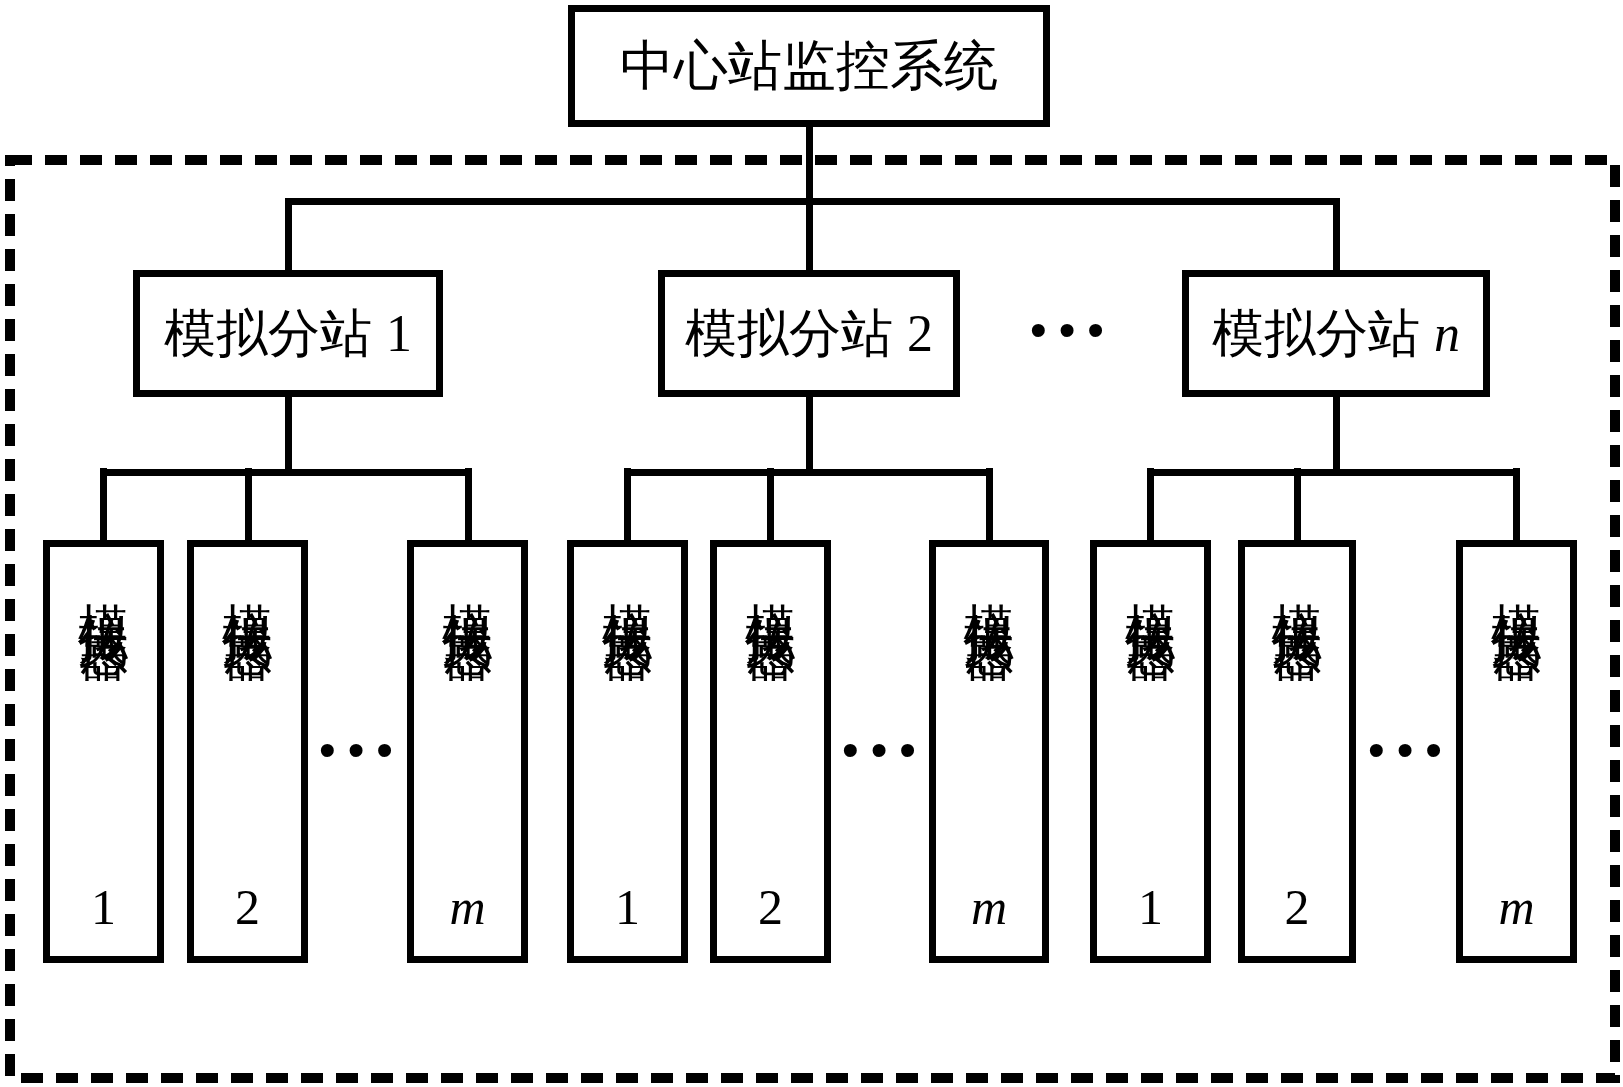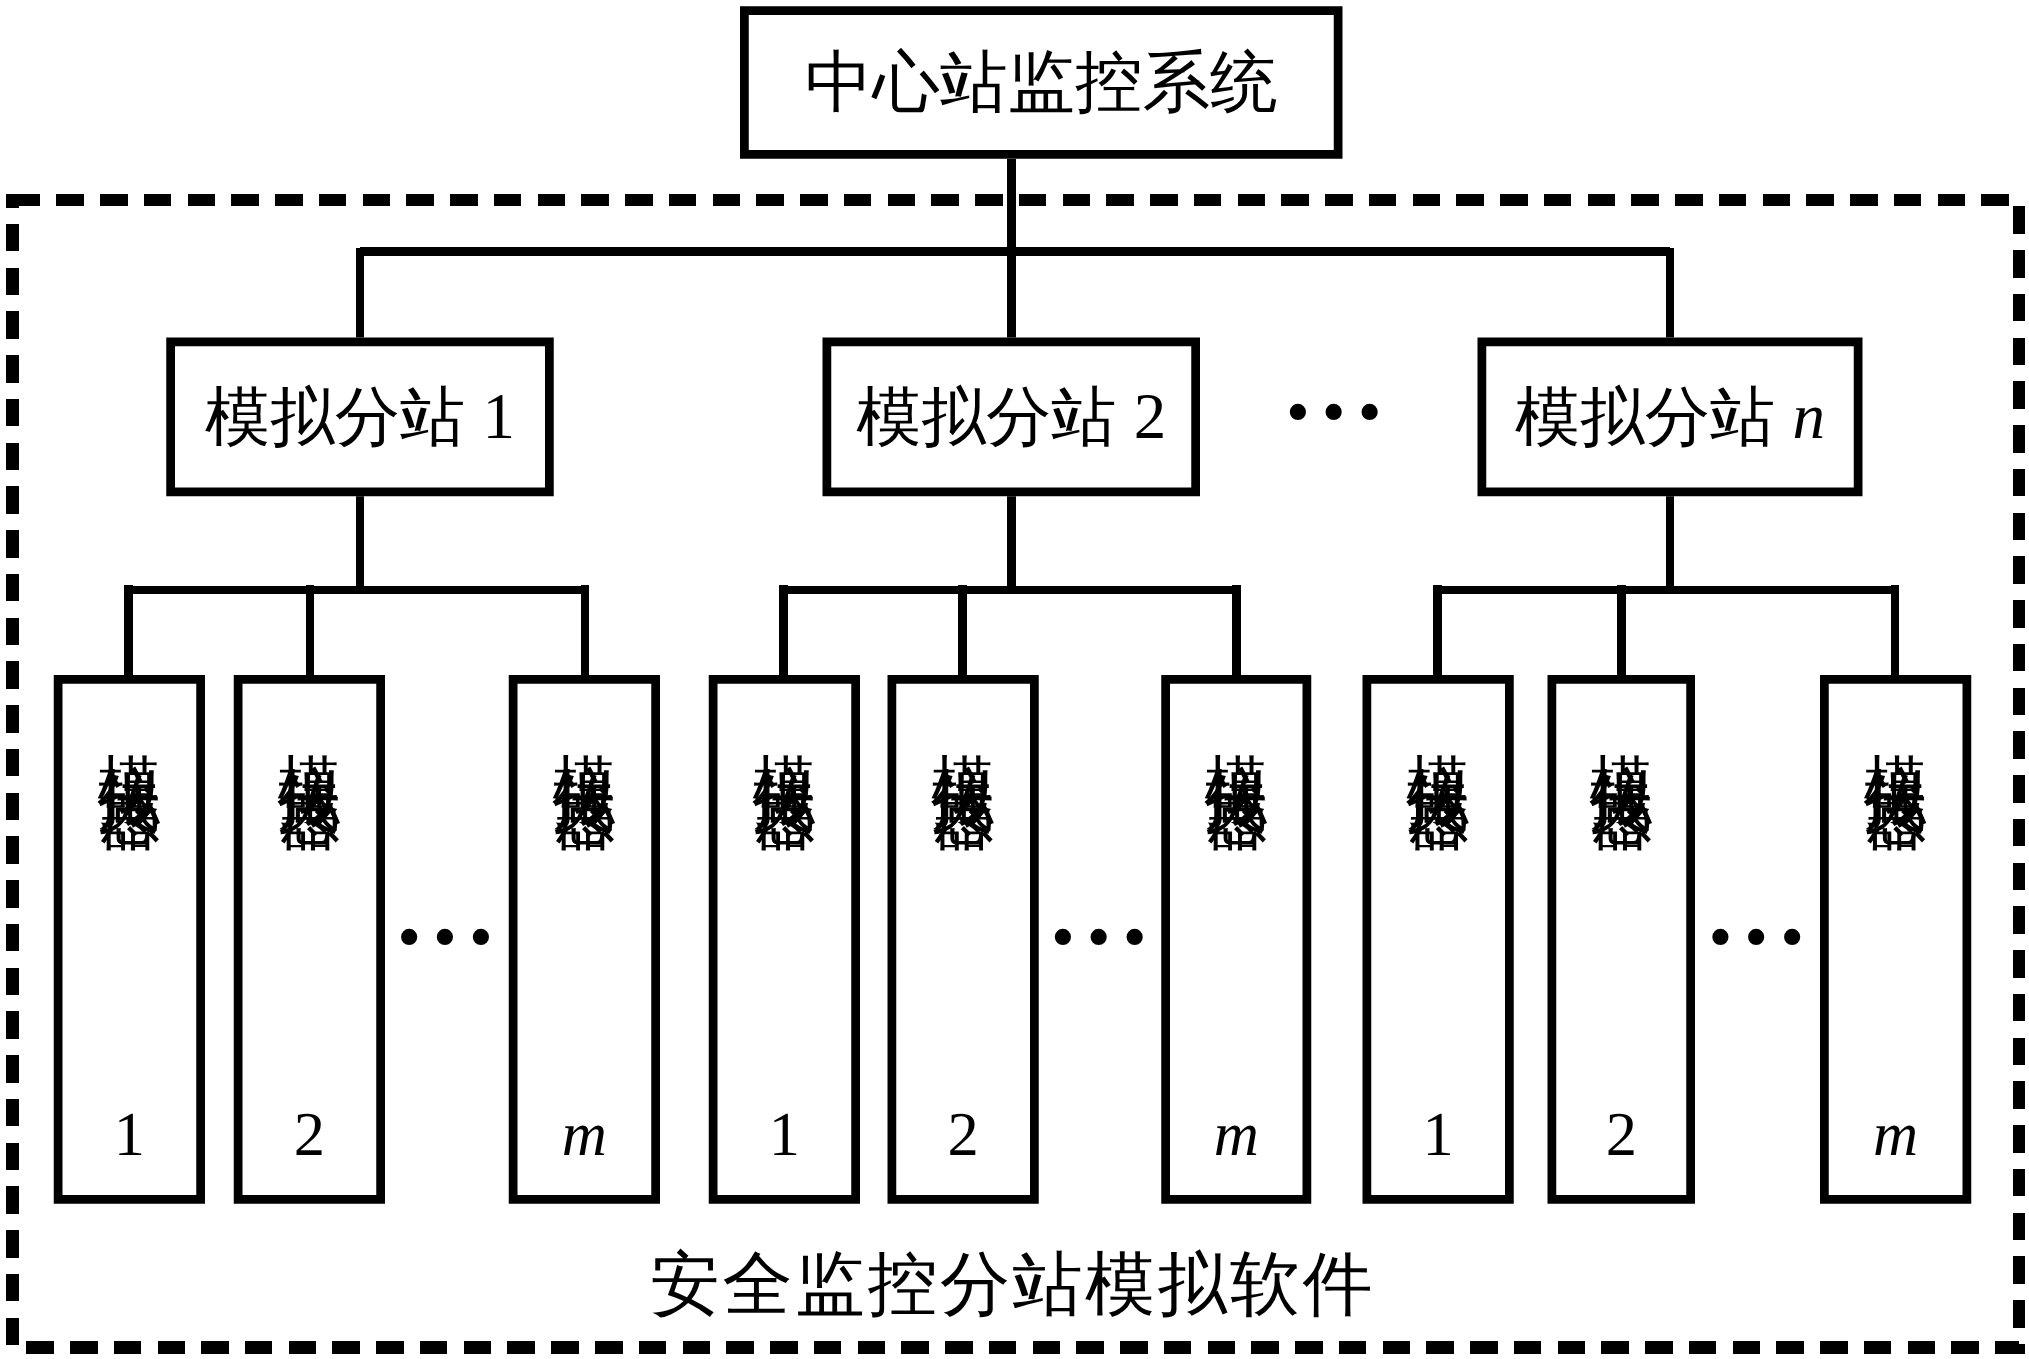--- a/index.html
+++ b/index.html
@@ -16,21 +16,21 @@
 
   .box {
     position: absolute;
     box-sizing: border-box;
     border: 7px solid #000000;
     background: #ffffff;
     display: flex;
     align-items: center;
     justify-content: center;
   }
-  .root-box   { left: 568px; top: 5px;   width: 482px; height: 122px; margin-left: 24px; }
+  .root-box   { left: 568px; top: 5px;   width: 482px; height: 122px; }
   .root-label { font-size: 54px; white-space: nowrap; }
 
   .station    { top: 270px; height: 127px; text-align: center; }
   .st-label   { font-size: 52px; white-space: nowrap; }
   .st-num     { font-size: 52px; margin-left: 14px; }
 
   .sensor {
     top: 540px; width: 121px; height: 423px;
     flex-direction: column;
     justify-content: space-between;
@@ -146,15 +146,14 @@
   <div class="box sensor" style="left:1238px;width:118px;">
     <span class="sensor-label">模拟传感器</span>
     <span class="sensor-num" data-style="normal">2</span>
   </div>
   <span class="dots" style="left:1406px;top:750px;">···</span>
   <div class="box sensor" style="left:1456px;">
     <span class="sensor-label">模拟传感器</span>
     <span class="sensor-num" data-style="italic">m</span>
   </div>
 
-  <span class="boundary-label" style="left:810px;top:1028px;">安全监控分站模拟软件</span>
 
 </div>
 
 </body></html>

